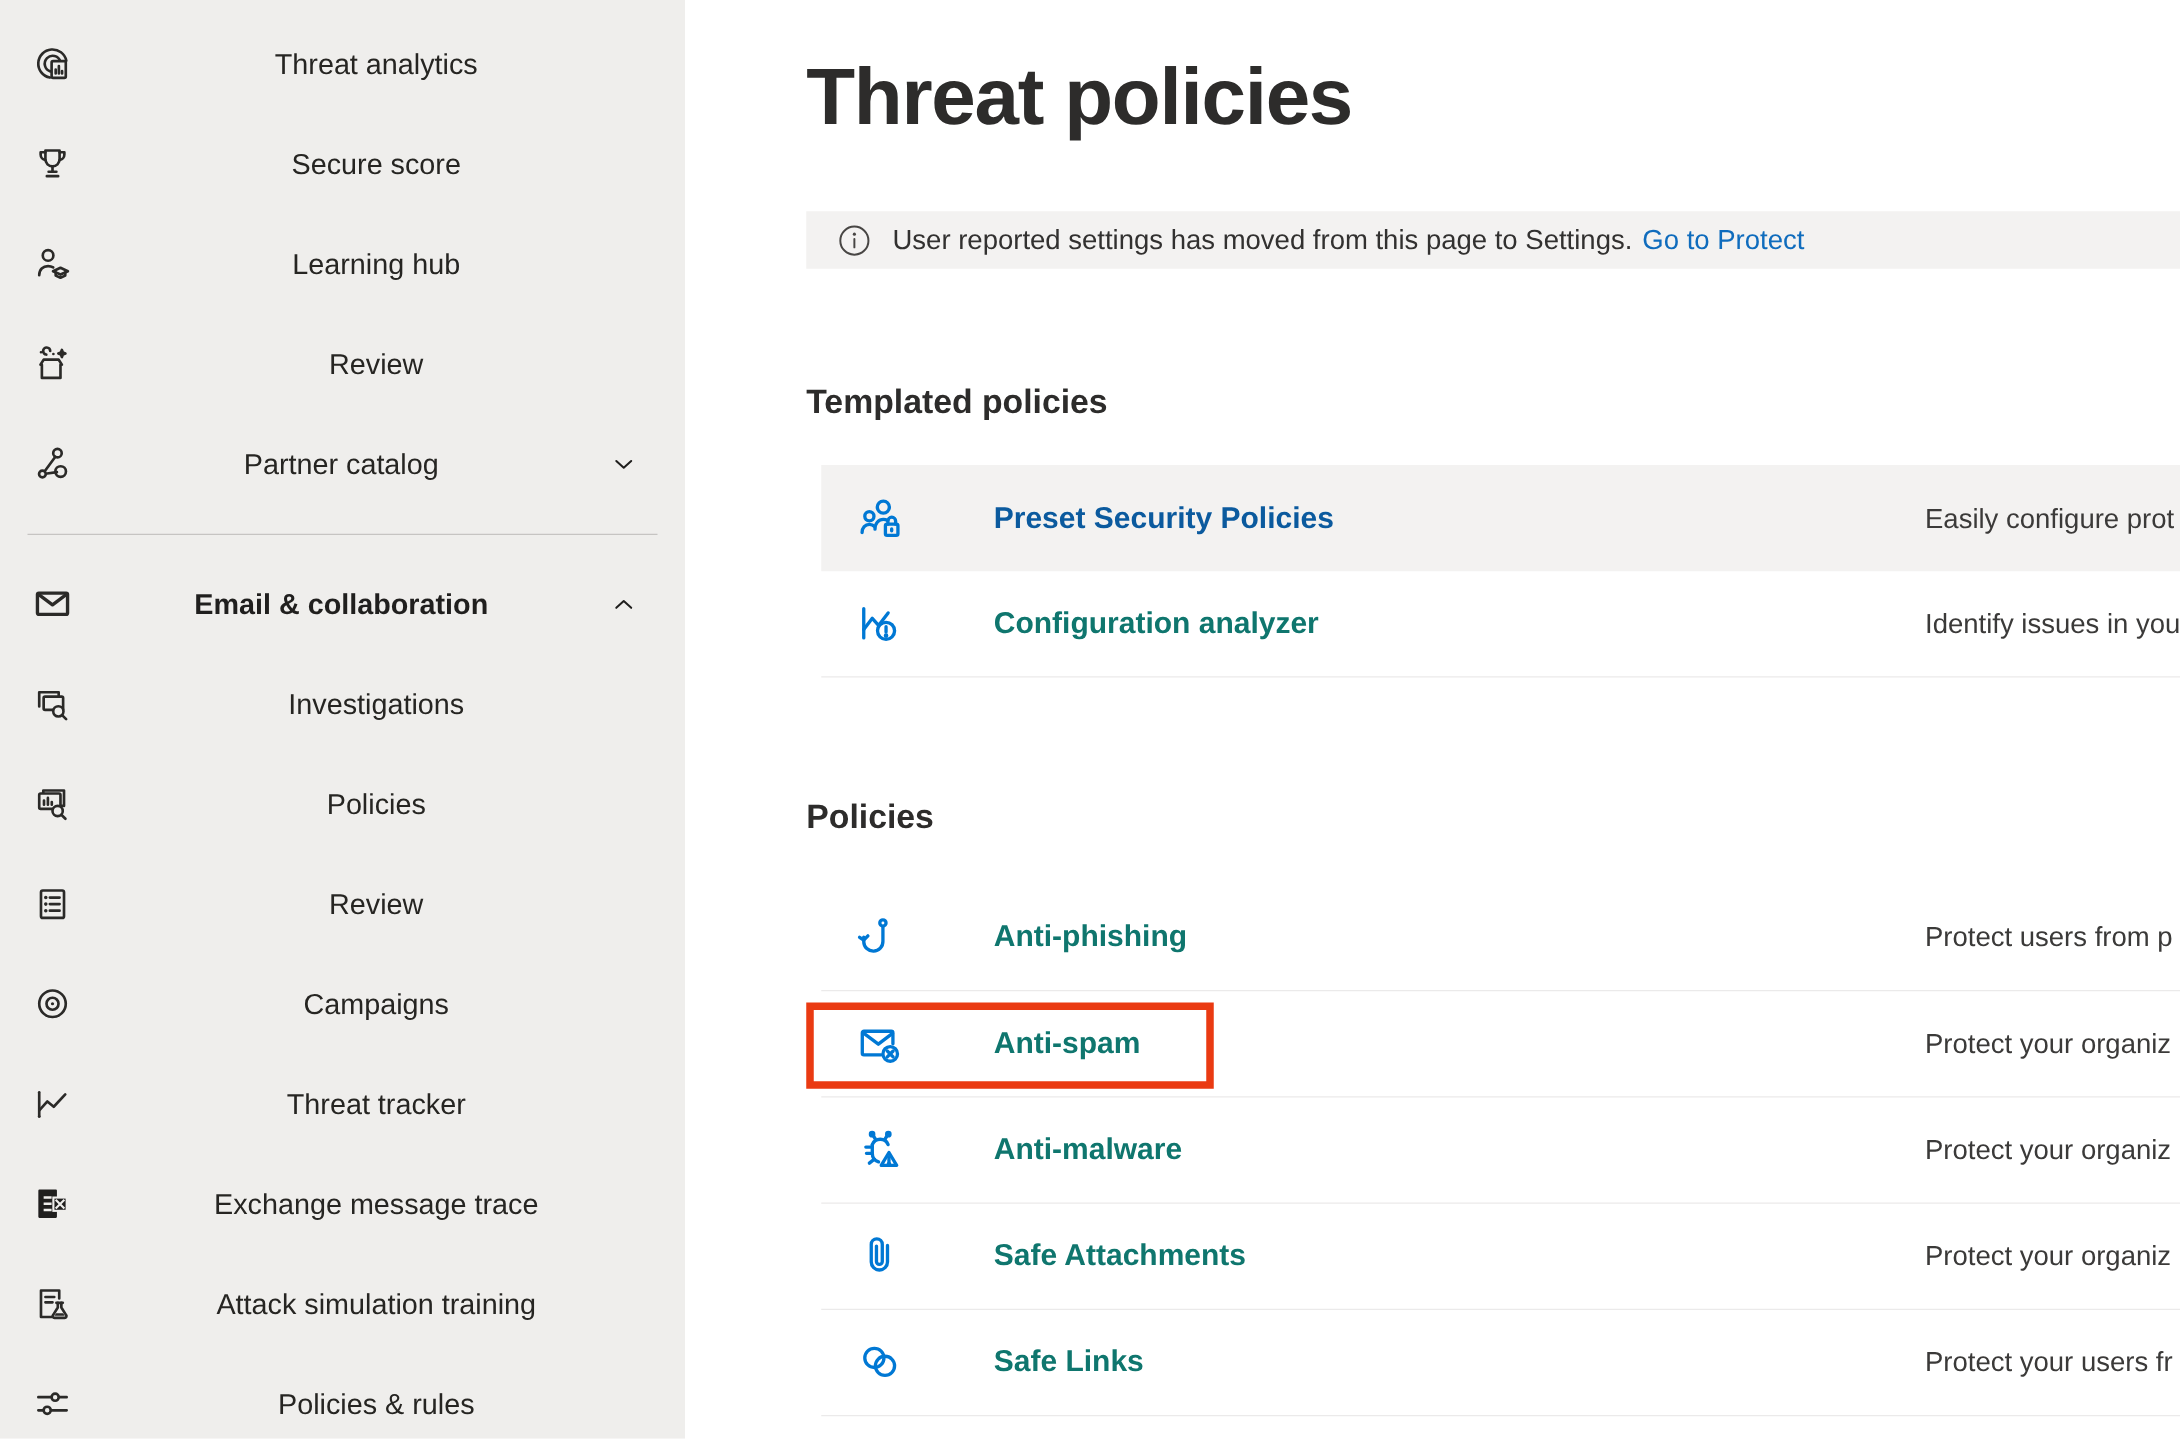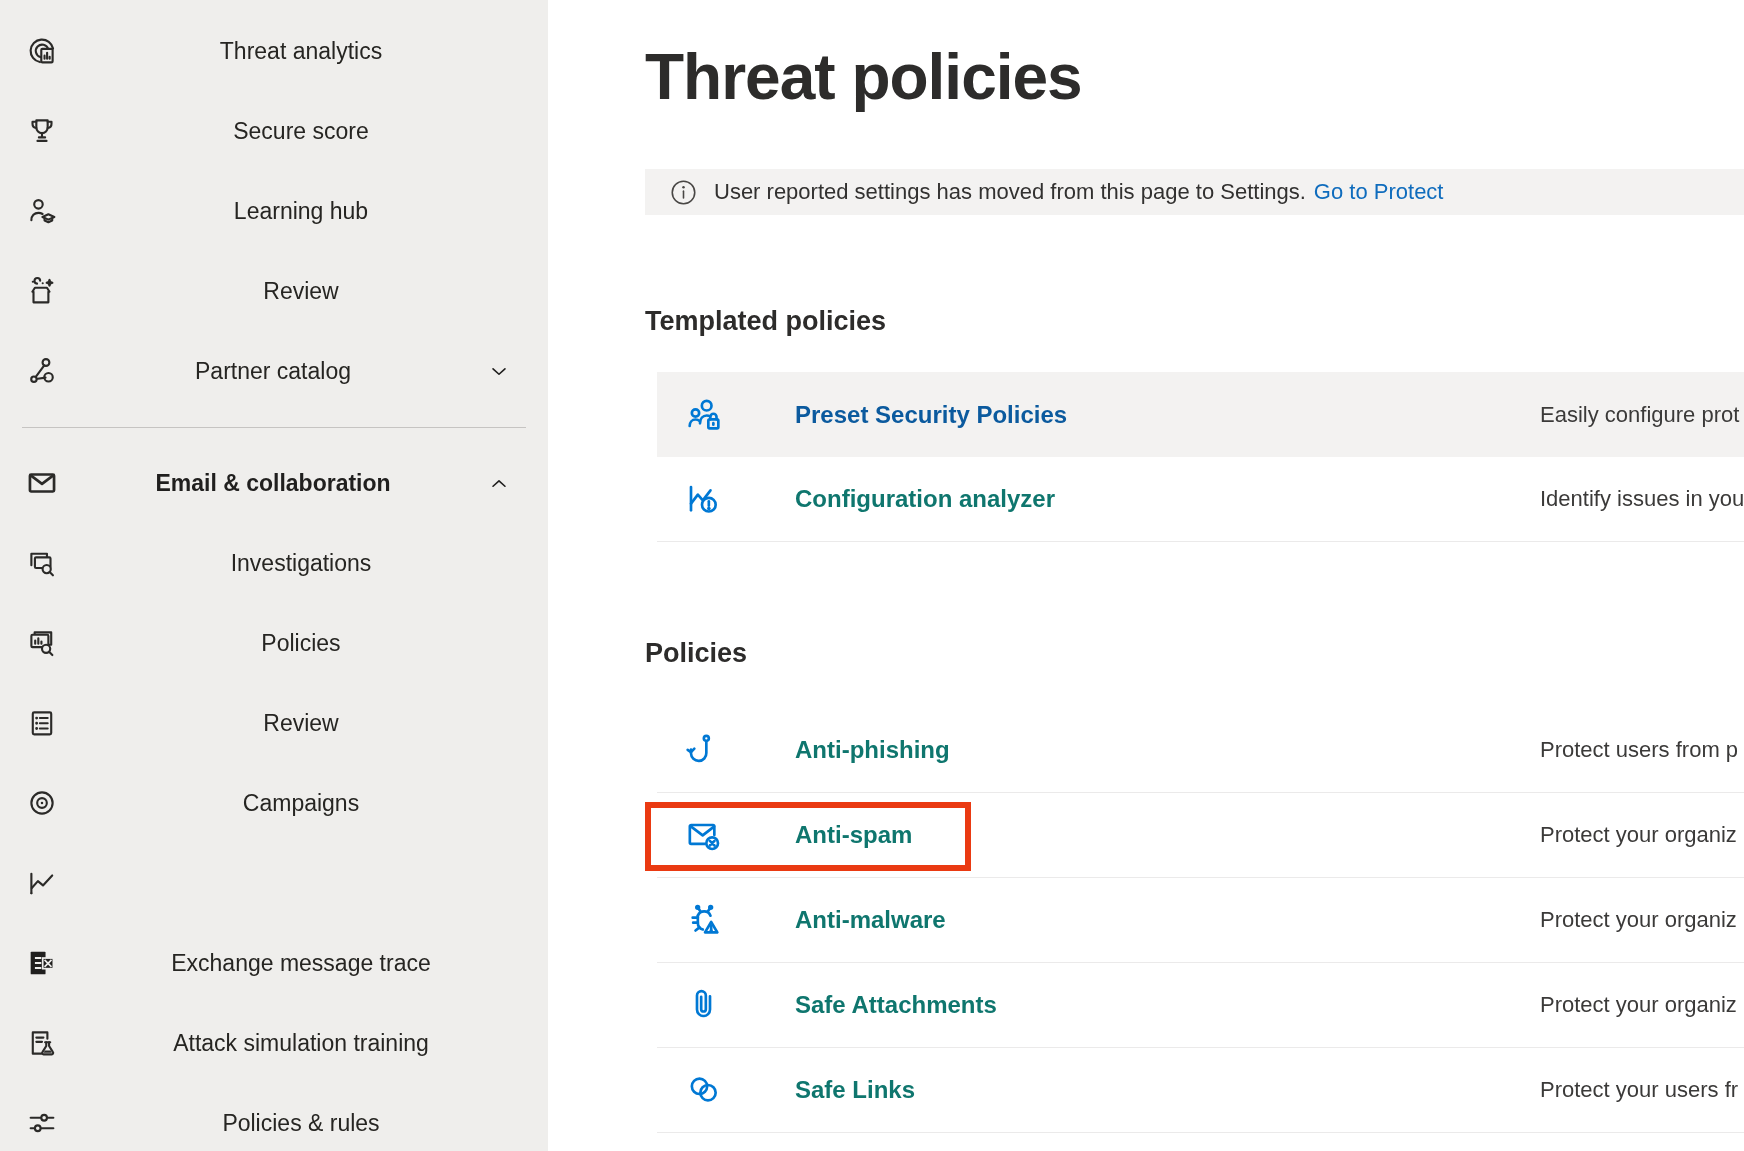--- a/index.html
+++ b/index.html
@@ -210,20 +210,21 @@
 
   <div class="nav-item">
     <span class="nav-icon">
       <svg class="stroked" viewBox="0 0 24 24">
         <path d="M4.5 5.5v13.7"></path>
         <path d="M4.5 19.2h.01"></path>
         <path d="M4.8 15.5l4.3-4.8 3.6 3 6.5-7"></path>
         <path d="M4.8 19.2l4-4.5 3.7 3.1 6.7-7.3" opacity="0"></path>
       </svg>
     </span>
+    <span class="nav-label">Threat tracker</span>
   </div>
 
   <div class="nav-item">
     <span class="nav-icon">
       <svg viewBox="0 0 24 24">
         <rect x="4" y="4" width="10.5" height="16" rx="0.6" fill="#201f1e"></rect>
         <path d="M7 8.5h4.5M7 12h4.5M7 15.5h4.5" stroke="#efeeec" stroke-width="1.4" fill="none"></path>
         <rect x="12.5" y="8.5" width="7.5" height="7.5" fill="#201f1e" stroke="#efeeec" stroke-width="1.2"></rect>
         <path d="M13.8 9.8l4.9 4.9M18.7 9.8l-4.9 4.9" stroke="#efeeec" stroke-width="1.2"></path>
       </svg>

